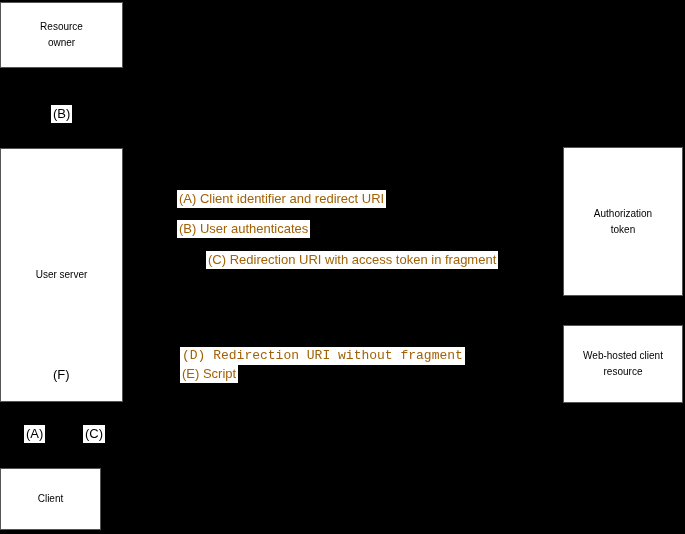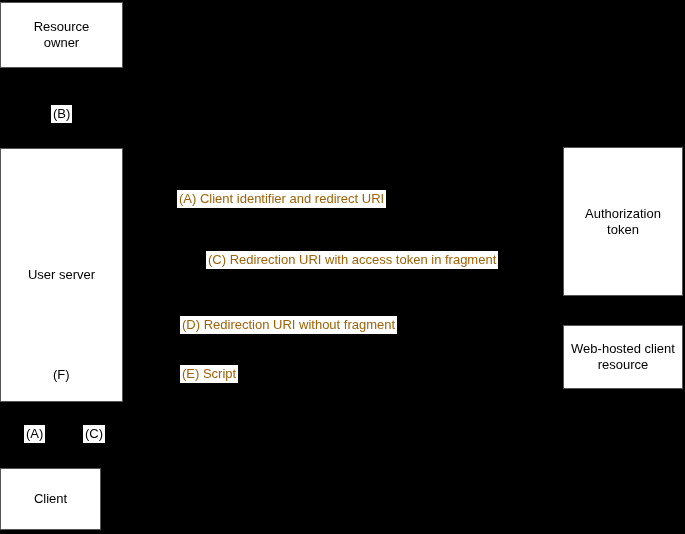--- a/index.html
+++ b/index.html
@@ -18,21 +18,21 @@
   .node {
     position: absolute;
     background: #ffffff;
     border: 1px solid #555555;
     box-sizing: border-box;
     color: #000000;
     display: flex;
     align-items: center;
     justify-content: center;
     text-align: center;
-    font-size: 13px;
+    font-size: 10px;
     line-height: 16px;
     font-family: "Liberation Sans", sans-serif;
   }
   .node-label {
     display: block;
     padding: 0 6px;
     white-space: pre-line;
   }
   .flow-label {
     position: absolute;
@@ -89,27 +89,28 @@
 
   <div class="node" style="left:0px; top:468px; width:101px; height:62px;">
     <span class="node-label">Client</span>
   </div>
 
   <div class="node" style="left:563px; top:147px; width:120px; height:149px;">
     <span class="node-label">Authorization
 token</span>
   </div>
 
-  <div class="node" style="left:563px; top:325px; width:120px; height:64px;">
+  <div class="node" style="left:563px; top:325px; width:120px; height:78px;">
     <span class="node-label">Web-hosted client
 resource</span>
   </div>
 
   <div class="flow-label" style="left:177px; top:190px;">(A) Client identifier and redirect URI</div>
 
+  <div class="flow-label" style="left:177px; top:220px;">(B) User authenticates</div>
 
   <div class="flow-label" style="left:177px; top:251px;margin-left:29px;">(C) Redirection URI with access token in fragment</div>
 
-  <div class="flow-label" style="left:180px; top:316px;">(D) Redirection URI without fragment</div>
+  <div class="flow-label" style="left:180px; top:347px;font-family:Liberation Mono, monospace;">(D) Redirection URI without fragment</div>
 
   <div class="flow-label" style="left:180px; top:365px;">(E) Script</div>
 
 </div>
 
 </body></html>

